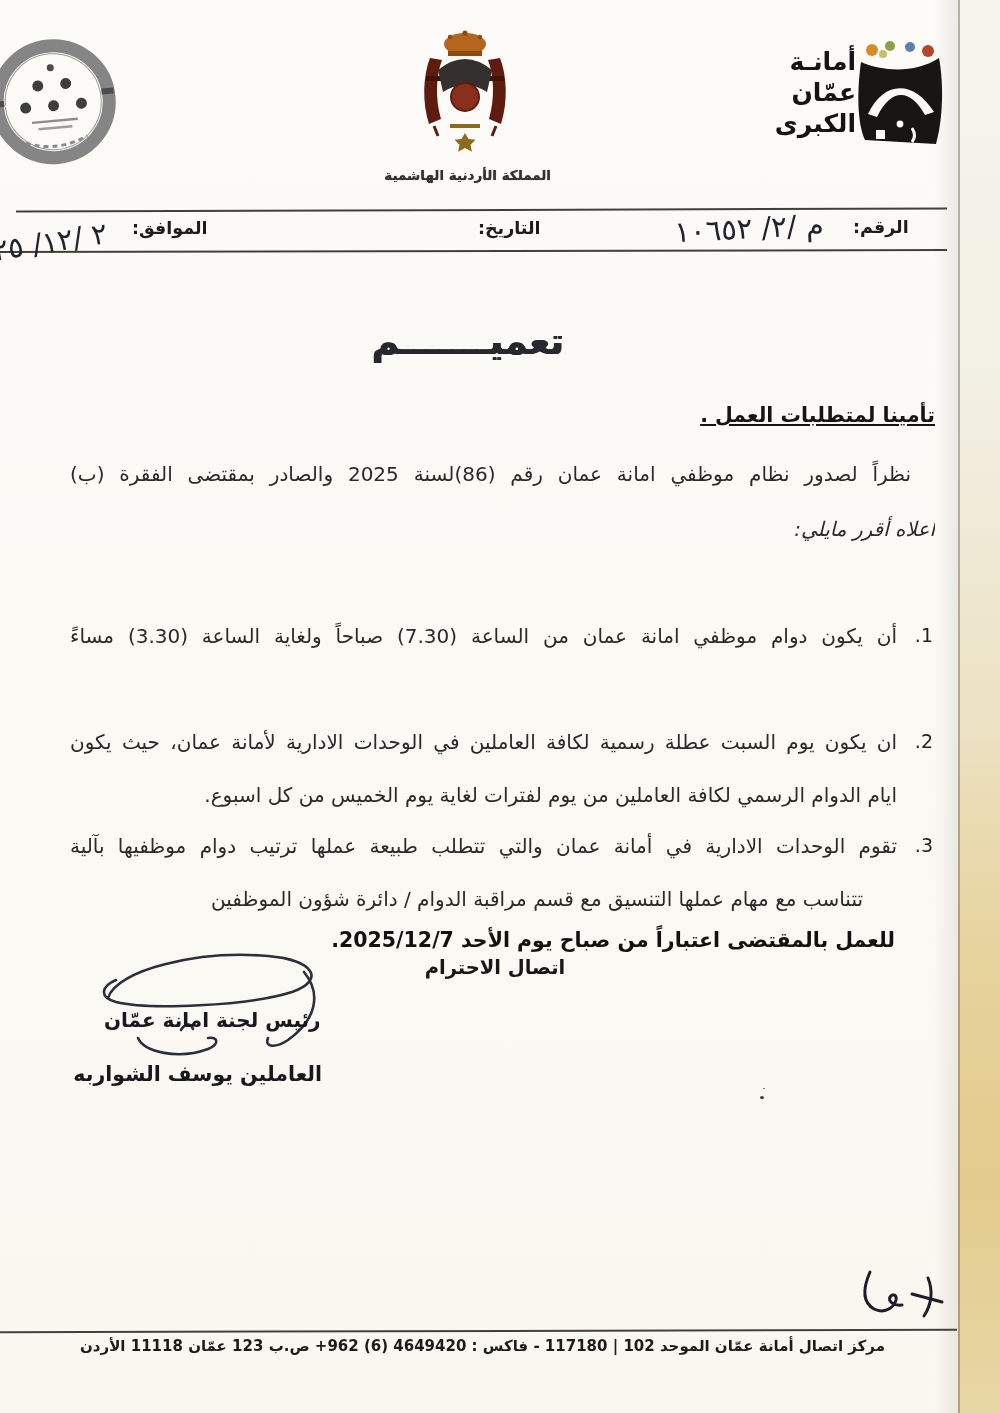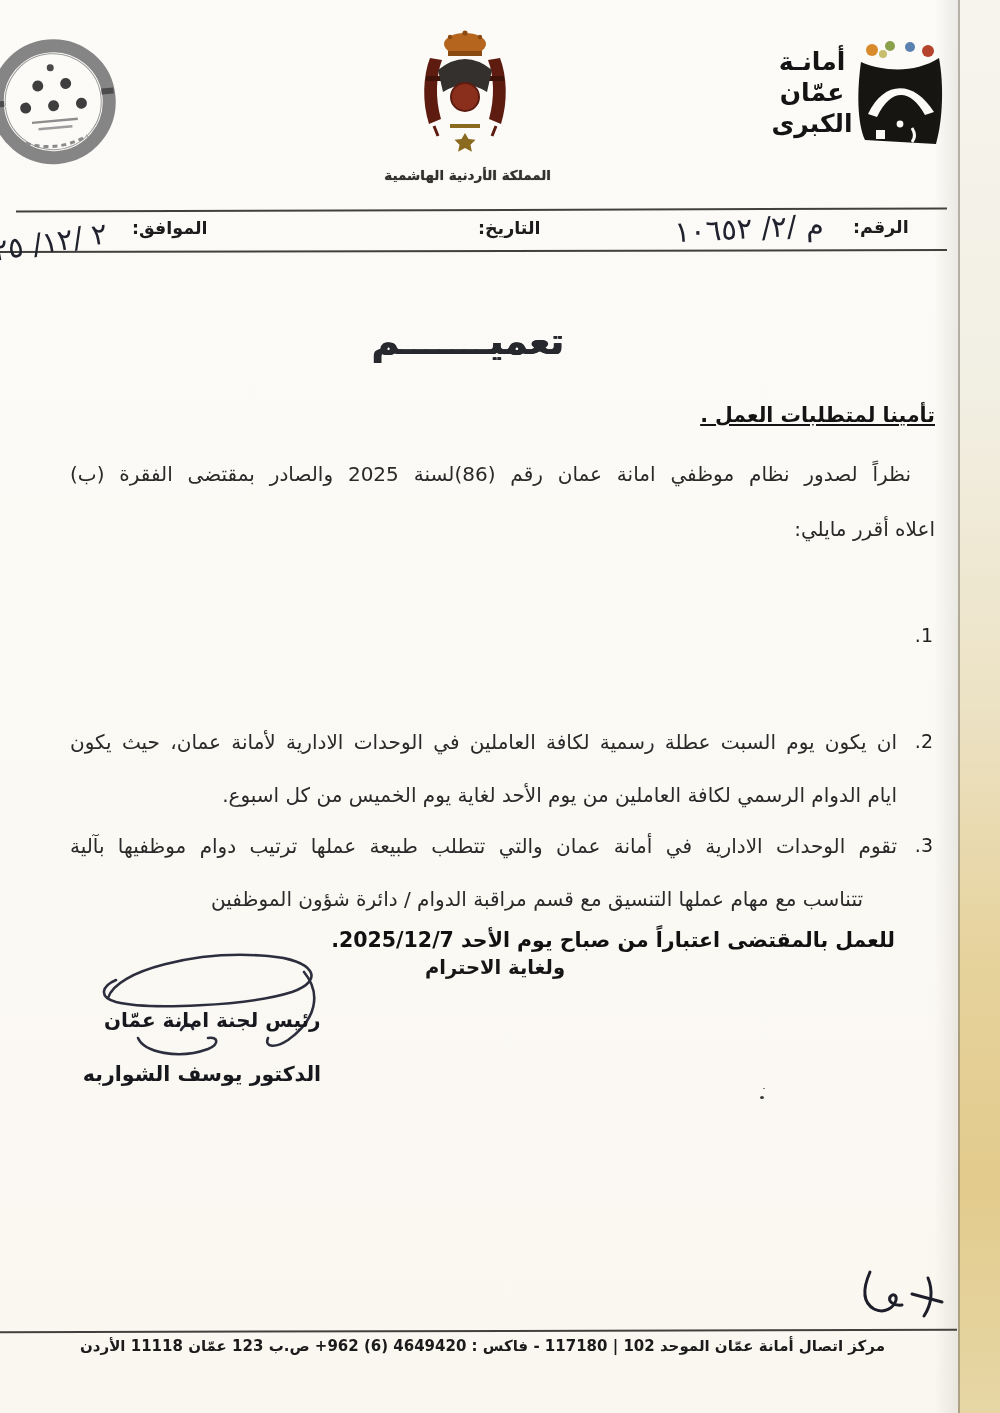--- a/index.html
+++ b/index.html
@@ -15,39 +15,39 @@
         transform-origin:right center;}
   .doc-title{position:absolute;left:318px;top:320px;width:300px;text-align:center;
         font-size:37px;font-weight:bold;color:#27282e;
         text-shadow:0.6px 0 0 #27282e, -0.6px 0 0 #27282e;white-space:nowrap;}
   .bline{position:absolute;white-space:nowrap;}
   .intro{left:70px;top:403px;width:865px;text-align:right;font-weight:bold;
         font-size:20.5px;color:#141414;text-decoration:underline;}
   .para{position:absolute;left:70px;top:447px;width:865px;}
   .line{height:55px;line-height:55px;font-size:20px;color:#2a2a2a;
         text-align:justify;text-align-last:justify;white-space:normal;overflow:hidden;}
-  .line.short{text-align:right;text-align-last:right;}
+  .line.short{text-align:right;text-align-last:right;font-style:italic;}
   .indent1{padding-right:24px;}
   .item{position:absolute;left:70px;width:865px;padding-right:0;}
   .item .num{position:absolute;right:2px;top:0;line-height:50px;font-size:19px;color:#222;}
   .item .line{padding-right:38px;height:53px;line-height:53px;}
   .item .line.l2{text-align:right;text-align-last:right;}
   .indent2{padding-right:72px !important;}
   .effective{left:70px;top:928px;width:825px;text-align:right;font-weight:bold;
         font-size:20.5px;color:#111;}
   .closing{left:410px;top:956px;width:170px;text-align:center;font-weight:bold;
         font-size:19.5px;color:#161616;}
   .sig-title{position:absolute;left:104px;top:1008px;width:225px;text-align:left;
         font-weight:bold;font-size:20px;color:#17181d;white-space:nowrap;}
   .sig-name{position:absolute;left:82px;top:1062px;width:240px;text-align:center;
         font-weight:bold;font-size:20.5px;color:#17181d;white-space:nowrap;}
   .footer-text{position:absolute;left:60px;top:1337px;width:845px;text-align:center;
         font-weight:bold;font-size:15px;color:#1b1b1b;white-space:nowrap;}
   .gam-text{position:absolute;left:768px;top:46px;width:88px;text-align:left;direction:rtl;}
-  .gam-text div{font-weight:bold;font-size:25px;line-height:31px;color:#141414;text-align:center;}
+  .gam-text div{font-weight:bold;font-size:25px;line-height:31px;color:#141414;text-align:right;}
   .kingdom{position:absolute;left:391px;top:167px;width:160px;text-align:center;
         font-weight:bold;font-size:13.5px;color:#33312e;letter-spacing:0.5px;
         text-shadow:0 0 0.8px #55504a;white-space:nowrap;}
   .scan-strip{position:absolute;left:958px;top:0;width:42px;height:1413px;
         background:linear-gradient(180deg,#f6f4ed 0%,#f2efe3 28%,#ece2c4 50%,#e6d29c 68%,#e2cb8c 84%,#e7d7a6 100%);
         border-left:2px solid rgba(115,110,95,0.5);}
   .page-shadow{position:absolute;left:934px;top:0;width:24px;height:1413px;
         background:linear-gradient(90deg,rgba(0,0,0,0),rgba(90,85,70,0.10));}
   .speck{position:absolute;left:760px;top:1096px;width:4px;height:3px;background:#3a3a3a;
         border-radius:50%;box-shadow:2px -9px 0 -1px #555;}
@@ -130,47 +130,48 @@
 
   <div class="bline intro">تأمينا لمتطلبات العمل .</div>
 
   <div class="para">
     <div class="line indent1">نظراً لصدور نظام موظفي امانة عمان رقم (86)لسنة 2025 والصادر بمقتضى الفقرة (ب)</div>
     <div class="line short">اعلاه أقرر مايلي:</div>
   </div>
 
   <div class="item" style="top:610px;">
     <span class="num">1.</span>
+    <div class="line">أن يكون دوام موظفي امانة عمان من الساعة (7.30) صباحاً ولغاية الساعة (3.30) مساءً</div>
   </div>
 
   <div class="item" style="top:716px;">
     <span class="num">2.</span>
     <div class="line">ان يكون يوم السبت عطلة رسمية لكافة العاملين في الوحدات الادارية لأمانة عمان، حيث يكون</div>
-    <div class="line l2">ايام الدوام الرسمي لكافة العاملين من يوم الأحد لغاية يوم الخميس من كل اسبوع.</div>
+    <div class="line l2">ايام الدوام الرسمي لكافة العاملين من يوم لفترات لغاية يوم الخميس من كل اسبوع.</div>
   </div>
 
   <div class="item" style="top:820px;">
     <span class="num">3.</span>
     <div class="line">تقوم الوحدات الادارية في أمانة عمان والتي تتطلب طبيعة عملها ترتيب دوام موظفيها بآلية</div>
     <div class="line l2 indent2">تتناسب مع مهام عملها التنسيق مع قسم مراقبة الدوام / دائرة شؤون الموظفين</div>
   </div>
 
   <div class="bline effective">للعمل بالمقتضى اعتباراً من صباح يوم الأحد 2025/12/7.</div>
-  <div class="bline closing">ولغاية الاحترام</div>
+  <div class="bline closing">اتصال الاحترام</div>
 
   <svg class="abs" style="left:78px;top:946px;width:262px;height:130px;" viewBox="0 0 262 130">
     <g fill="none" stroke="#2c2e3e" stroke-width="2.6" stroke-linecap="round">
       <path d="M 30 52 C 38 24 120 4 190 10 C 236 14 248 34 214 46 C 170 60 70 64 38 56 C 20 51 24 40 38 34"></path>
       <path d="M 226 26 C 244 48 238 74 210 94 C 198 102 186 102 190 92"></path>
       <path d="M 60 92 C 66 106 100 114 130 103 C 142 98 140 90 130 92"></path>
       <path d="M 103 84 c 4 -7 10 -7 12 -1"></path>
     </g>
   </svg>
   <div class="sig-title">رئيس لجنة امانة عمّان</div>
-  <div class="sig-name">الدكتور يوسف الشواربه</div>
+  <div class="sig-name">العاملين يوسف الشواربه</div>
 
   <div class="speck"></div>
   <svg class="abs" style="left:850px;top:1264px;width:106px;height:60px;" viewBox="0 0 106 60">
     <g fill="none" stroke="#1d1e29" stroke-width="3" stroke-linecap="round">
       <path d="M 20 8 C 13 24 12 38 24 45 C 34 50 44 44 46 36 C 47 31 43 29 40 33 C 38 37 43 42 52 41"></path>
       <path d="M 78 14 C 83 26 82 40 74 52"></path>
       <path d="M 62 30 L 92 38"></path>
     </g>
   </svg>
 

